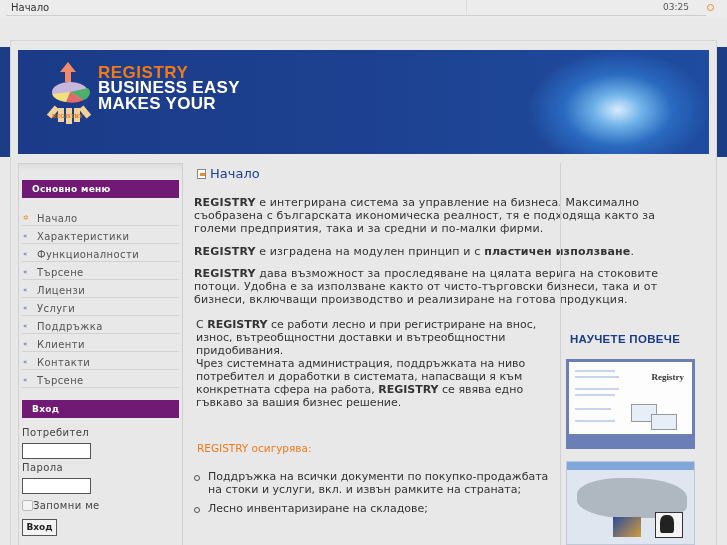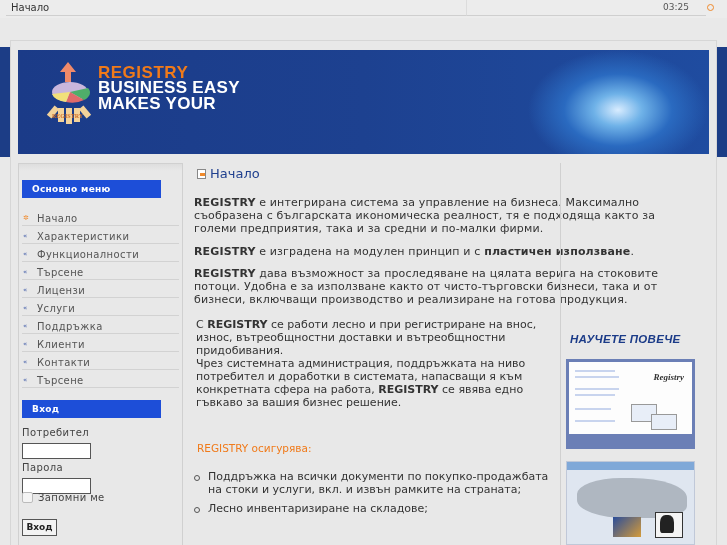--- a/index.html
+++ b/index.html
@@ -25,49 +25,49 @@
     background: radial-gradient(ellipse 120px 80px at 600px 60px, #d8ecff 0%, #6fb2e8 20%, #2a6ac0 45%, rgba(30,70,160,0) 75%),
                 linear-gradient(90deg, #1b3b88 0%, #1d4190 50%, #1f4ca0 100%);
   }
   .logo { position: absolute; left: 28px; top: 10px; width: 60px; height: 70px; }
   .brand1 { position: absolute; left: 80px; top: 13px; font-family: "Liberation Sans", sans-serif; font-weight: bold; font-size: 17px; color: #f07a1a; letter-spacing: 0.5px; }
   .brand2 { position: absolute; left: 80px; top: 30px; font-family: "Liberation Sans", sans-serif; font-weight: bold; font-size: 17px; color: #ffffff; line-height: 16px; letter-spacing: 0.3px; }
 
   
   .sidebar { position: absolute; left: 18px; top: 163px; width: 165px; height: 382px; border-left: 1px solid #d0d0d0; border-right: 1px solid #d0d0d0; }
   .side-top { position: absolute; left: 0; top: 0; width: 100%; height: 8px; border-top: 1px solid #d0d0d0; background: linear-gradient(#dedede,#e8e8e8); }
-  .module-title { position: absolute; left: 3px; width: 139px; height: 18px; background: #1d4ed8; color: #fff; font-size: 9px; font-weight: bold; padding: 4px 10px; letter-spacing: 0.3px;}
+  .module-title { position: absolute; left: 3px; width: 157px; height: 18px; background: #701a75; color: #fff; font-size: 9px; font-weight: bold; padding: 4px 10px; letter-spacing: 0.3px;}
   .menu { position: absolute; left: 3px; top: 45px; width: 157px; list-style: none; }
   .menu li { height: 18px; border-bottom: 1px solid #d2d2d2; font-size: 10px; color: #555; padding: 3px 0 0 1px; display: flex; align-items: center; gap: 6px; letter-spacing: 0.4px;}
   .menu li .bullet { font-size: 7px; color: #3a56a6; width: 8px; display:inline-block; }
   .menu li.active .bullet { color: #f08a2c; }
 
   .login-label { position: absolute; left: 3px; font-size: 10px; color: #444; letter-spacing: 0.4px;}
   .login-input { position: absolute; left: 3px; width: 69px; height: 16px; background: #fff; border: 1px solid #555; }
-  .remember { position: absolute; left: 3px; top: 329px; display: flex; align-items: center; gap: 5px; font-size: 10px; color: #444; letter-spacing: 0.4px;}
+  .remember { position: absolute; left: 3px; top: 337px; display: flex; align-items: center; font-size: 10px; color: #444; letter-spacing: 0.4px;}
   .remember .cb { width: 11px; height: 11px; background: #f4f4f4; border: 1px solid #bbb; border-radius: 2px; }
   .login-btn { position: absolute; left: 3px; top: 356px; width: 35px; height: 17px; background: #f3f3f3; border: 1px solid #555; font-size: 9px; font-weight: bold; color:#222; text-align: center; line-height: 15px; }
 
   
   .content { position: absolute; left: 194px; top: 163px; width: 365px; }
   .page-title { position: absolute; left: 3px; top: 3px; display: flex; align-items: center; gap: 4px; }
   .page-title .doc-icon { width: 9px; height: 10px; border: 1px solid #888; background: #fff; position: relative; }
   .page-title .doc-icon::after { content: ""; position: absolute; left: 2px; top: 3px; width: 5px; height: 3px; background: #f08a2c; }
   .page-title .t { font-size: 13px; color: #1f3f8e; font-weight: normal; }
 
   .para { position: absolute; left: 0; width: 470px; font-size: 11px; line-height: 13px; color: #333; letter-spacing: 0.15px; }
   .para b { color: #333; }
   .para2 { position: absolute; left: 2px; top: 155px; width: 360px; font-size: 11px; line-height: 13px; color: #333; }
   .section-title { position: absolute; left: 3px; top: 279px; font-size: 10.5px; color: #f07a1a; }
   .features { position: absolute; left: 0; top: 301px; width: 365px; list-style: none; }
   .features li { position: relative; padding-left: 14px; font-size: 11px; line-height: 13px; color: #333; margin-bottom: 0px; margin-top: 6px; }
   .features li::before { content: ""; position: absolute; left: 0; top: 5px; width: 4px; height: 4px; border: 1px solid #555; border-radius: 50%; }
 
   
-  .right-col { position: absolute; left: 560px; top: 163px; width: 150px; height: 382px; border-left: 1px solid #d0d0d0; font-style: italic; }
+  .right-col { position: absolute; left: 560px; top: 163px; width: 150px; height: 382px; border-left: 1px solid #d0d0d0; }
   .learn-more { position: absolute; left: 9px; top: 170px; font-family: "Liberation Sans", sans-serif; font-weight: bold; font-size: 11.5px; color: #1b3b88; letter-spacing: 0.3px;}
   .thumb1 { position: absolute; left: 5px; top: 196px; width: 129px; height: 90px; background: #6b7fb6; padding: 3px; }
   .thumb1 .inner { width: 100%; height: 72px; background: #fdfdfd; position: relative; }
   .thumb1 .inner .reg { position: absolute; right: 8px; top: 10px; font-family: "Liberation Serif", serif; font-size: 9px; font-weight: bold; color:#333; }
   .thumb1 .inner .line { position:absolute; left: 6px; height: 2px; background: #c8d4ee; }
   .thumb1 .inner .scr { position:absolute; border: 1px solid #999; background:#e8eef8; }
   .thumb2 { position: absolute; left: 5px; top: 298px; width: 129px; height: 84px; background: #dfe6f0; border: 1px solid #c0c8d8; overflow: hidden; }
   .thumb2 .hdr { position:absolute; left:0; top:0; width:100%; height:8px; background:#7fa8d8; }
   .thumb2 .map { position:absolute; left:10px; top:16px; width:110px; height:40px; background: #9aa3ad; border-radius: 40% 50% 30% 45%; opacity: .7; }
   .thumb2 .pic1 { position:absolute; left:46px; top:55px; width:28px; height:20px; background: linear-gradient(135deg,#2a4d9a,#d49b3a); }

